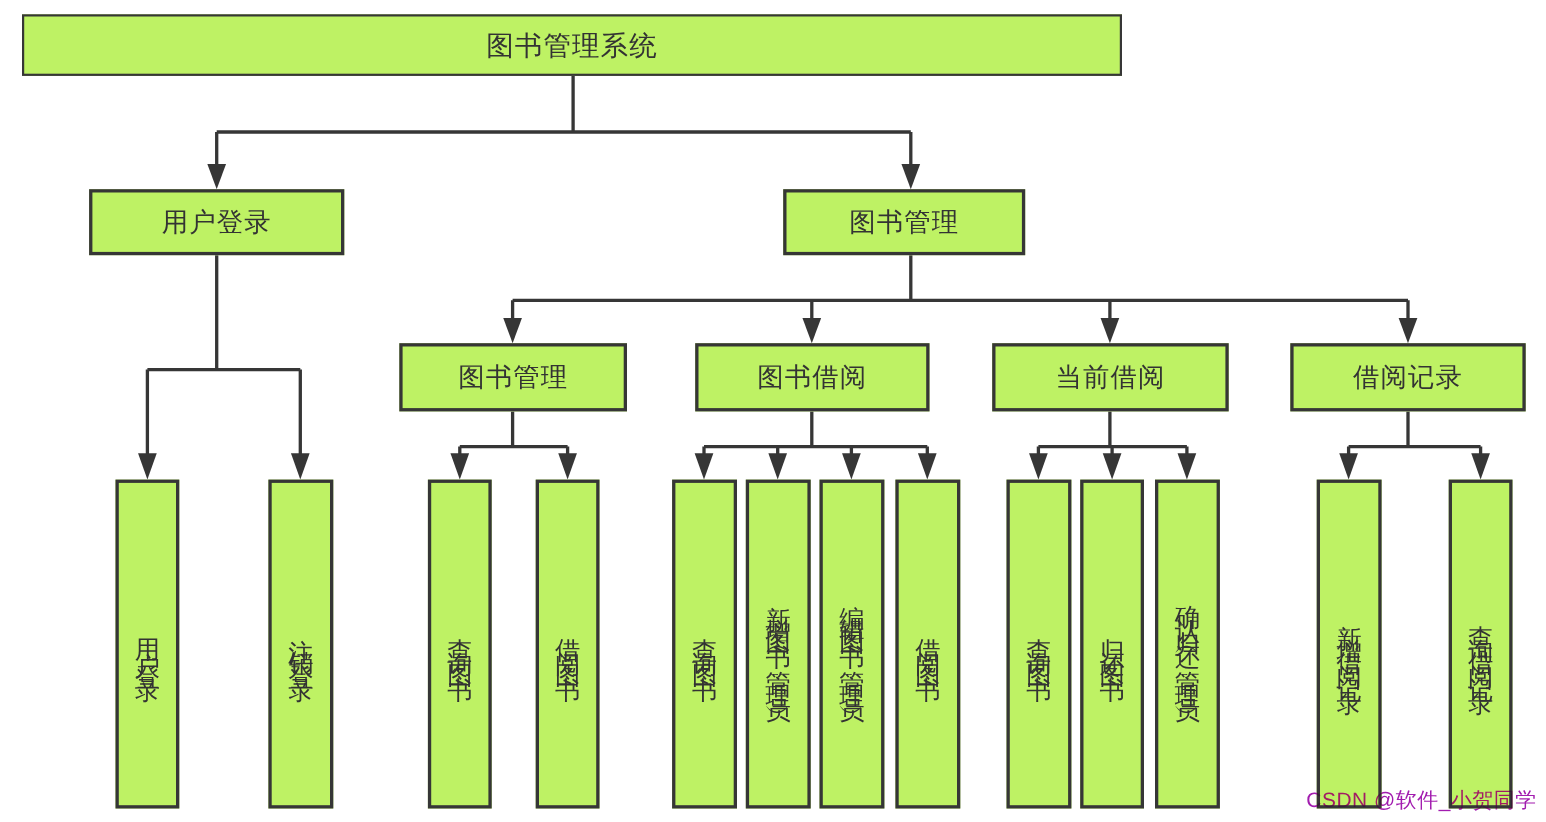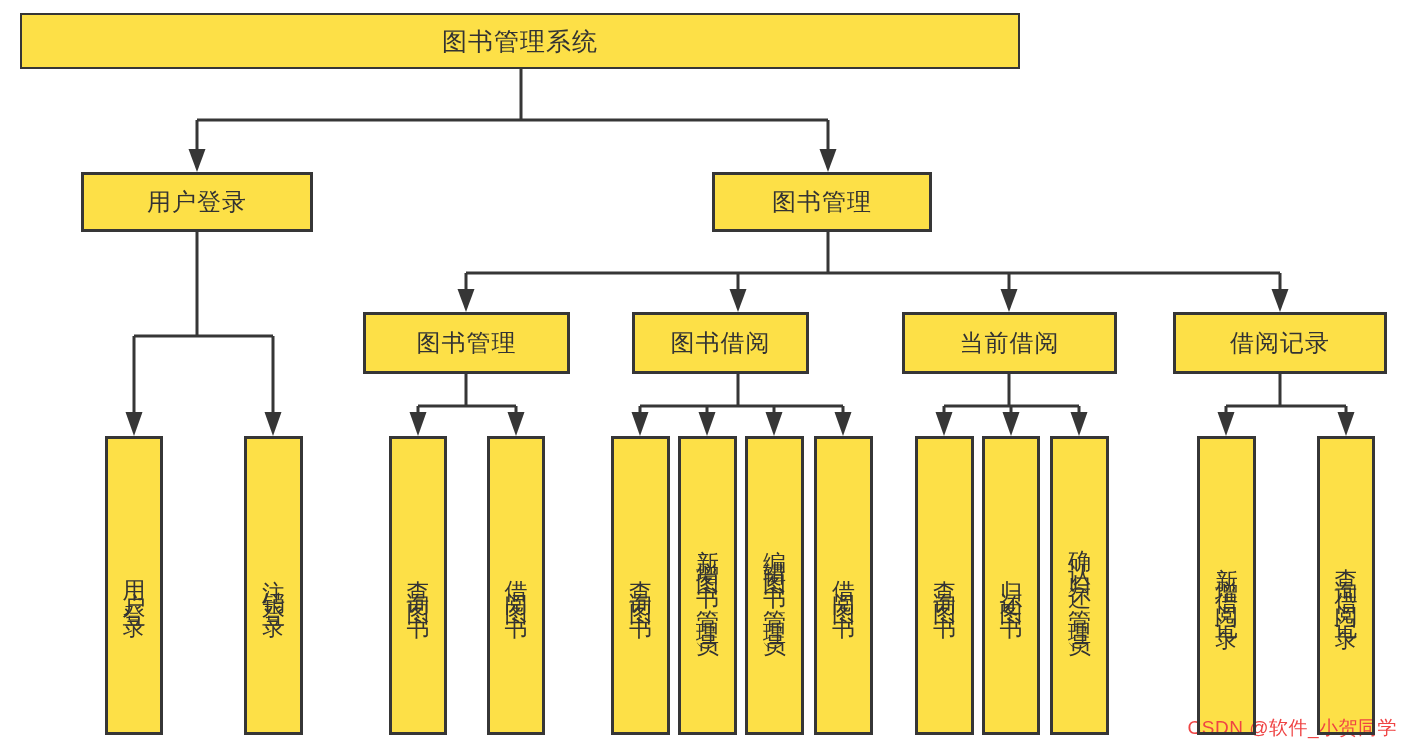--- a/index.html
+++ b/index.html
@@ -7,21 +7,21 @@
     position:relative;
     width:1405px; height:747px;
     background:#ffffff;
     font-family:"Liberation Sans", sans-serif;
     overflow:hidden;
   }
   .node {
     position:absolute;
     box-sizing:border-box;
     border:3px solid #363636;
-    background:#fde047;
+    background:#bef264;
     color:#333333;
     display:flex;
     align-items:center;
     justify-content:center;
     text-align:center;
   }
   .node.root { border-width:2.5px; font-size:25px; letter-spacing:1px; }
   .node.h    { font-size:24px; letter-spacing:1px; }
   .node.leaf { font-size:23px; }
   .vtext {
@@ -32,21 +32,21 @@
   svg.connectors {
     position:absolute; left:0; top:0;
     width:1405px; height:747px;
     pointer-events:none;
   }
   .watermark {
     position:absolute;
     right:8px; top:715px;
     font-size:19px;
     letter-spacing:0.5px;
-    color:#ef4444;
+    color:#a21caf;
     mix-blend-mode:darken;
     z-index:5;
     white-space:nowrap;
   }
 </style>
 </head>
 <body>
 
 <div class="canvas">
 
@@ -100,21 +100,21 @@
   <div class="node h" style="left:81px;top:172px;width:232px;height:60px">
     <span>用户登录</span>
   </div>
   <div class="node h" style="left:712px;top:172px;width:220px;height:60px">
     <span>图书管理</span>
   </div>
 
   <div class="node h" style="left:363px;top:312px;width:207px;height:62px">
     <span>图书管理</span>
   </div>
-  <div class="node h" style="left:632px;top:312px;width:177px;height:62px">
+  <div class="node h" style="left:632px;top:312px;width:213px;height:62px">
     <span>图书借阅</span>
   </div>
   <div class="node h" style="left:1173px;top:312px;width:214px;height:62px">
     <span>借阅记录</span>
   </div>
   <div class="node h" style="left:902px;top:312px;width:215px;height:62px">
     <span>当前借阅</span>
   </div>
 
   <div class="node leaf" style="left:105px;top:436px;width:58px;height:299px">

